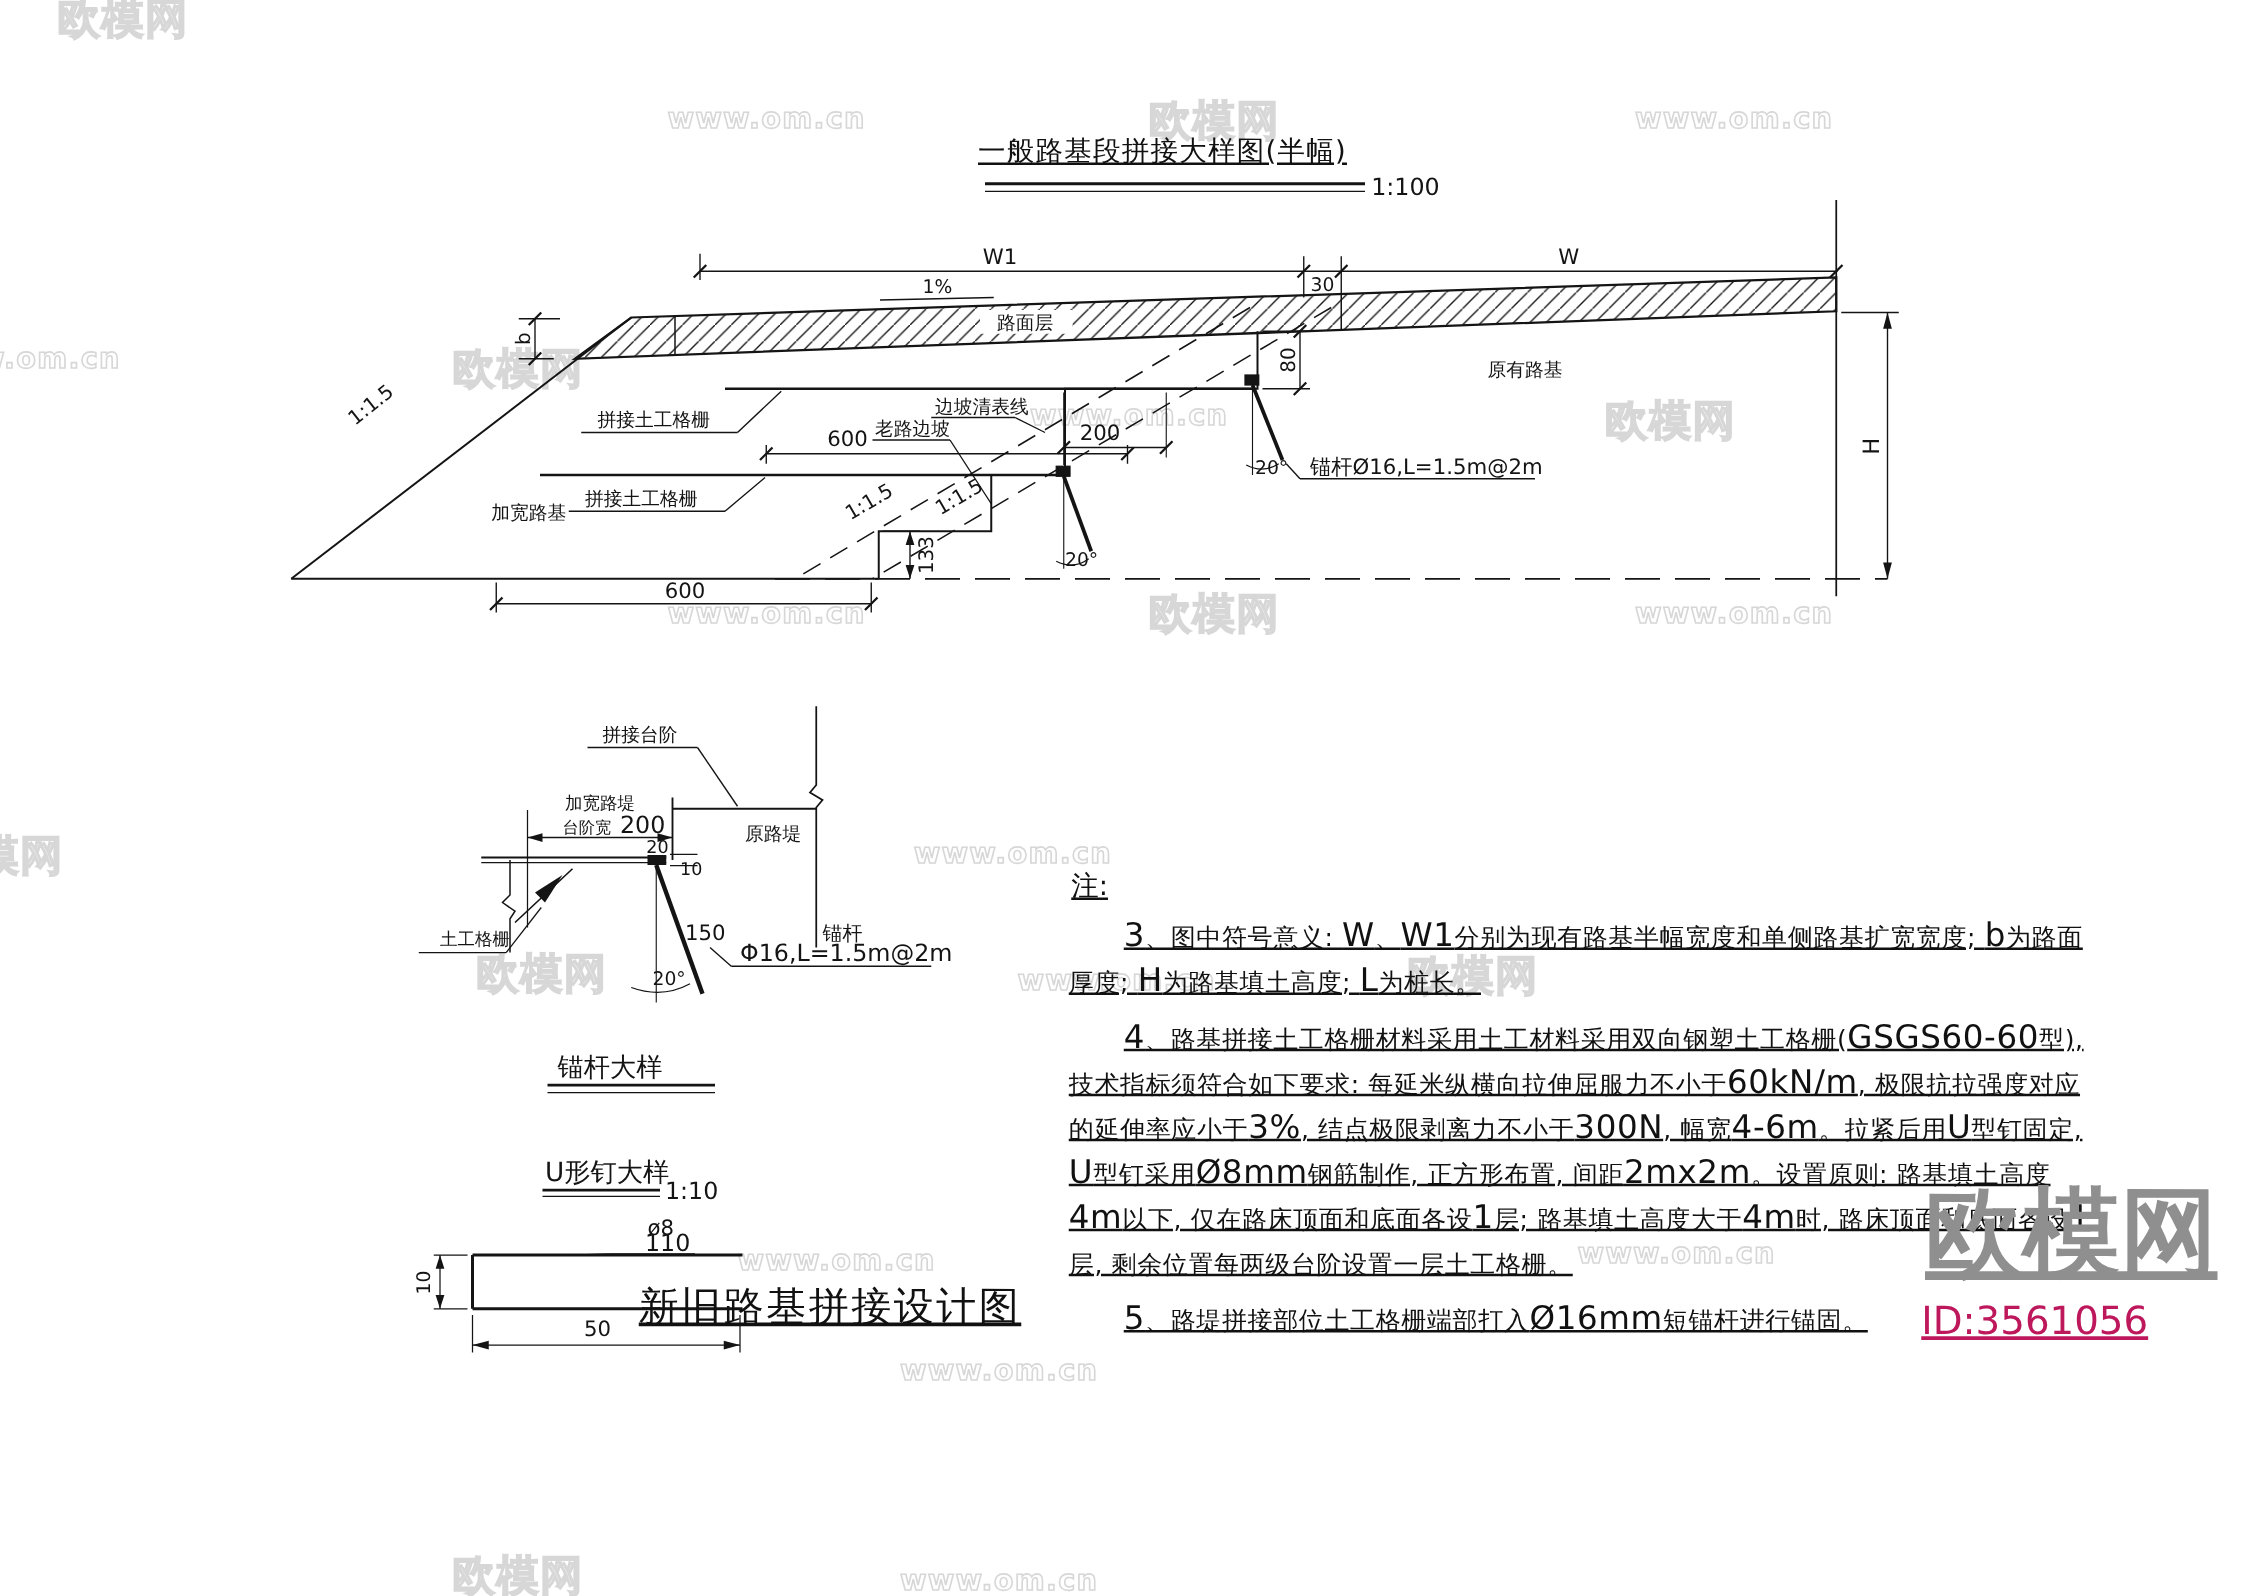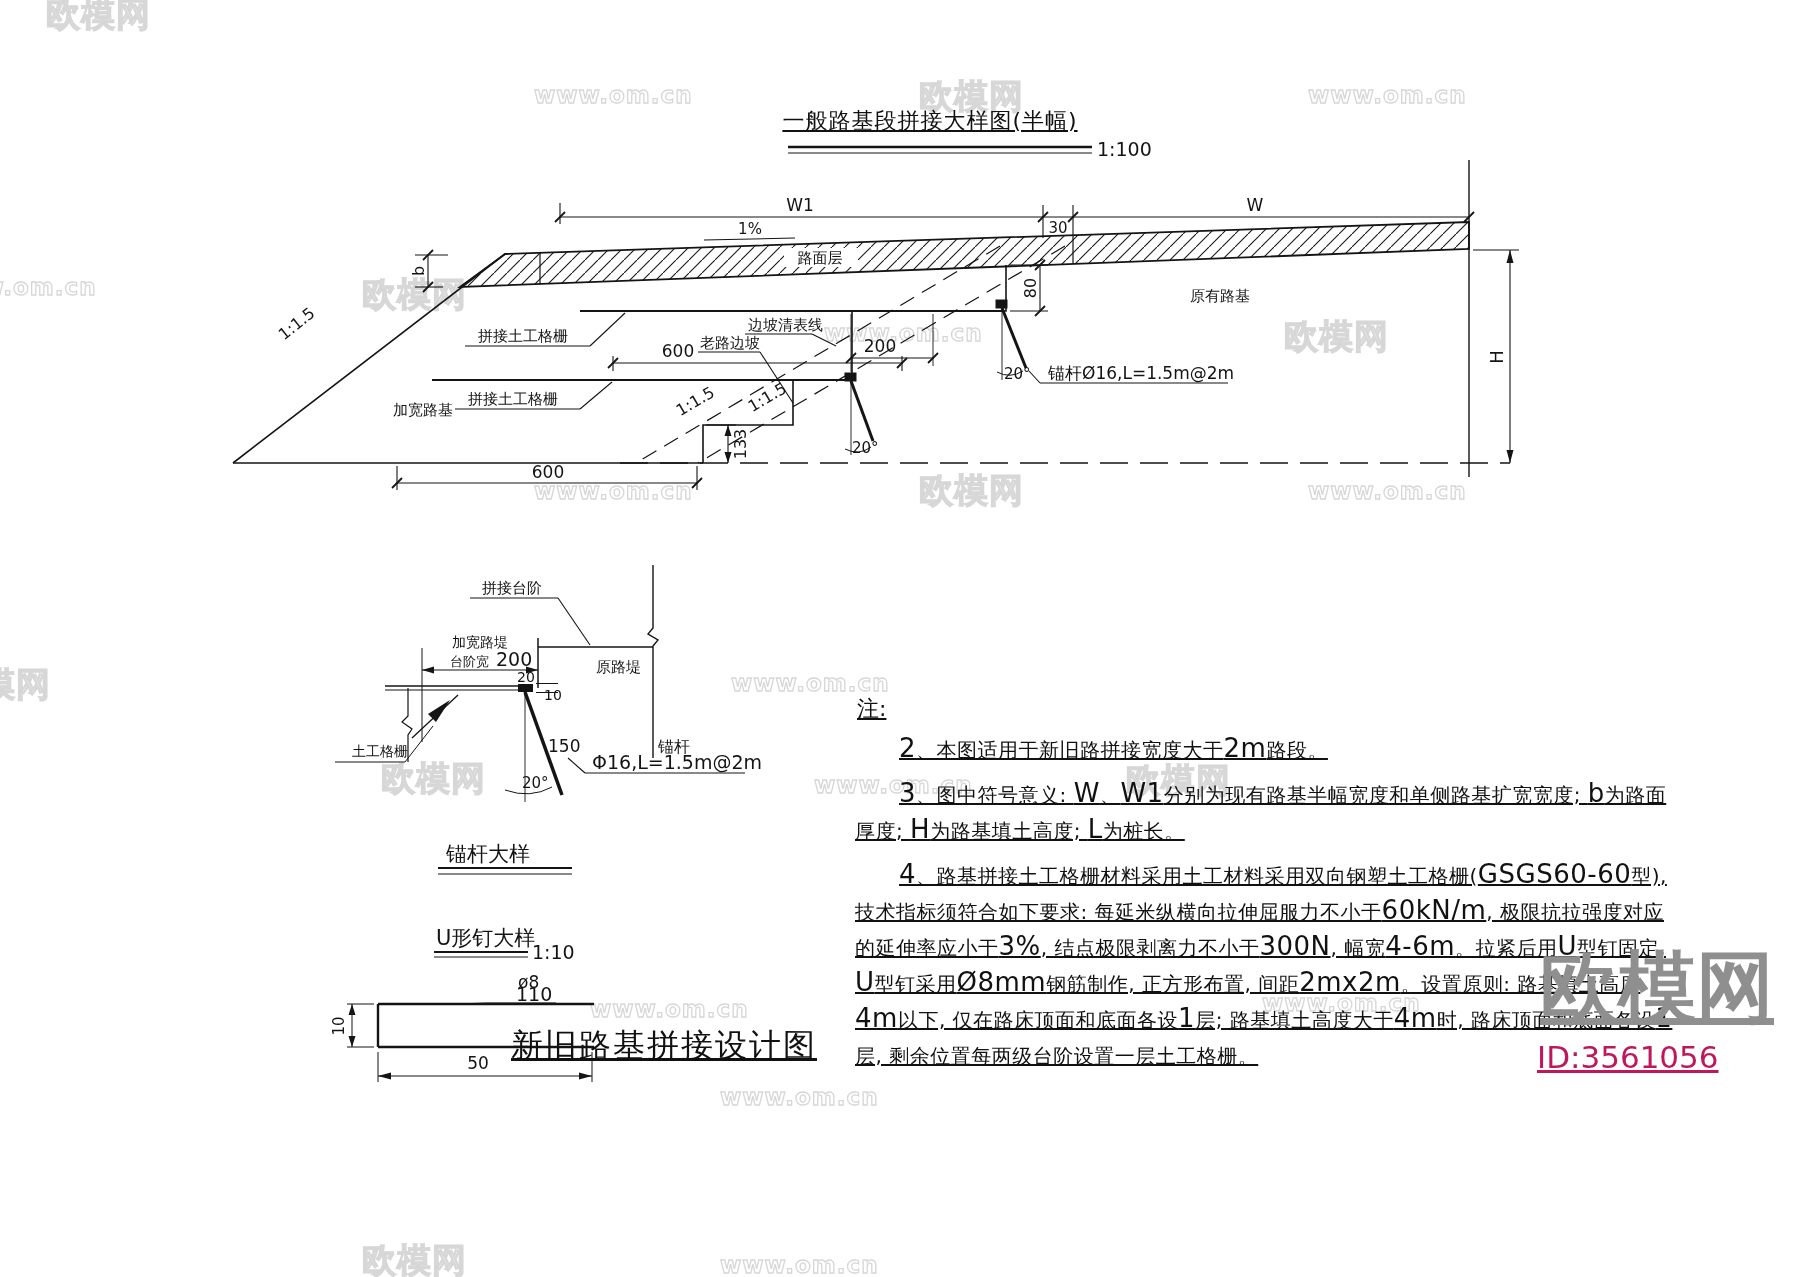--- a/index.html
+++ b/index.html
@@ -314,23 +314,23 @@
       <text x="518" y="988" font-size="17">ø8</text>
       <text x="516" y="1001" font-size="19">110</text>
       <text x="340" y="1030" font-size="15" transform="rotate(-90 340 1026)" text-anchor="middle">10</text>
       <text x="478" y="1069" font-size="17" text-anchor="middle">50</text>
     </g>
   </svg>
 
   <div class="overlay" id="notes-block">
     <p id="notes-heading">注:</p>
     <div>
-        <p class="note"><span class="lat">2</span>、本图适用于新旧路拼接宽度大于<span class="lat">2m</span>路段。</p>
         <p class="note"><span class="lat">3</span>、图中符号意义: <span class="lat">W</span>、<span class="lat">W1</span>分别为现有路基半幅宽度和单侧路基扩宽宽度; <span class="lat">b</span>为路面厚度; <span class="lat">H</span>为路基填土高度; <span class="lat">L</span>为桩长。</p>
         <p class="note"><span class="lat">4</span>、路基拼接土工格栅材料采用土工材料采用双向钢塑土工格栅(<span class="lat">GSGS60-60</span>型), 技术指标须符合如下要求: 每延米纵横向拉伸屈服力不小于<span class="lat">60kN/m</span>, 极限抗拉强度对应的延伸率应小于<span class="lat">3%</span>, 结点极限剥离力不小于<span class="lat">300N</span>, 幅宽<span class="lat">4-6m</span>。拉紧后用<span class="lat">U</span>型钉固定, <span class="lat">U</span>型钉采用<span class="lat">Ø8mm</span>钢筋制作, 正方形布置, 间距<span class="lat">2mx2m</span>。设置原则: 路基填土高度<span class="lat">4m</span>以下, 仅在路床顶面和底面各设<span class="lat">1</span>层; 路基填土高度大于<span class="lat">4m</span>时, 路床顶面和底面各设<span class="lat">1</span>层, 剩余位置每两级台阶设置一层土工格栅。</p>
+        <p class="note"><span class="lat">5</span>、路堤拼接部位土工格栅端部打入<span class="lat">Ø16mm</span>短锚杆进行锚固。</p>
       </div>
   </div>
 
   <div class="overlay" id="main-title-bottom">
     <span>新旧路基拼接设计图</span>
   </div>
 
   <div class="overlay" id="brand-mark">欧模网</div>
   <div class="overlay" id="brand-id">ID:3561056</div>
 

